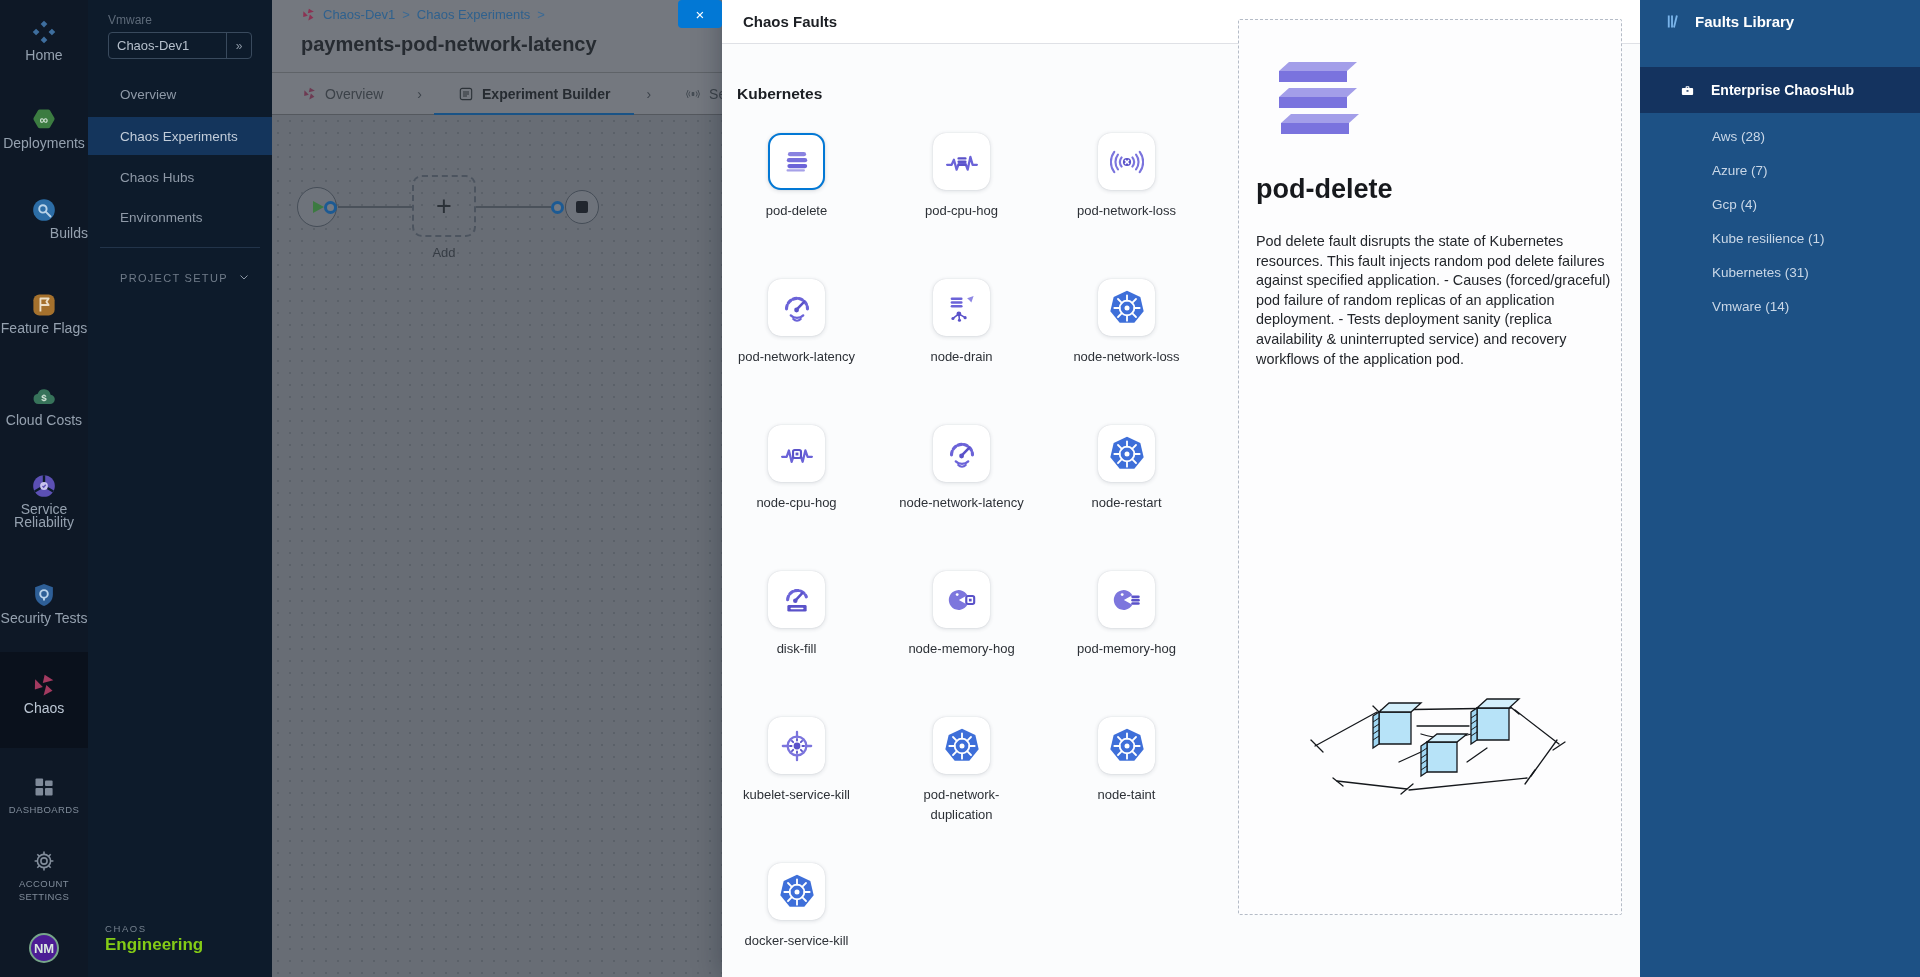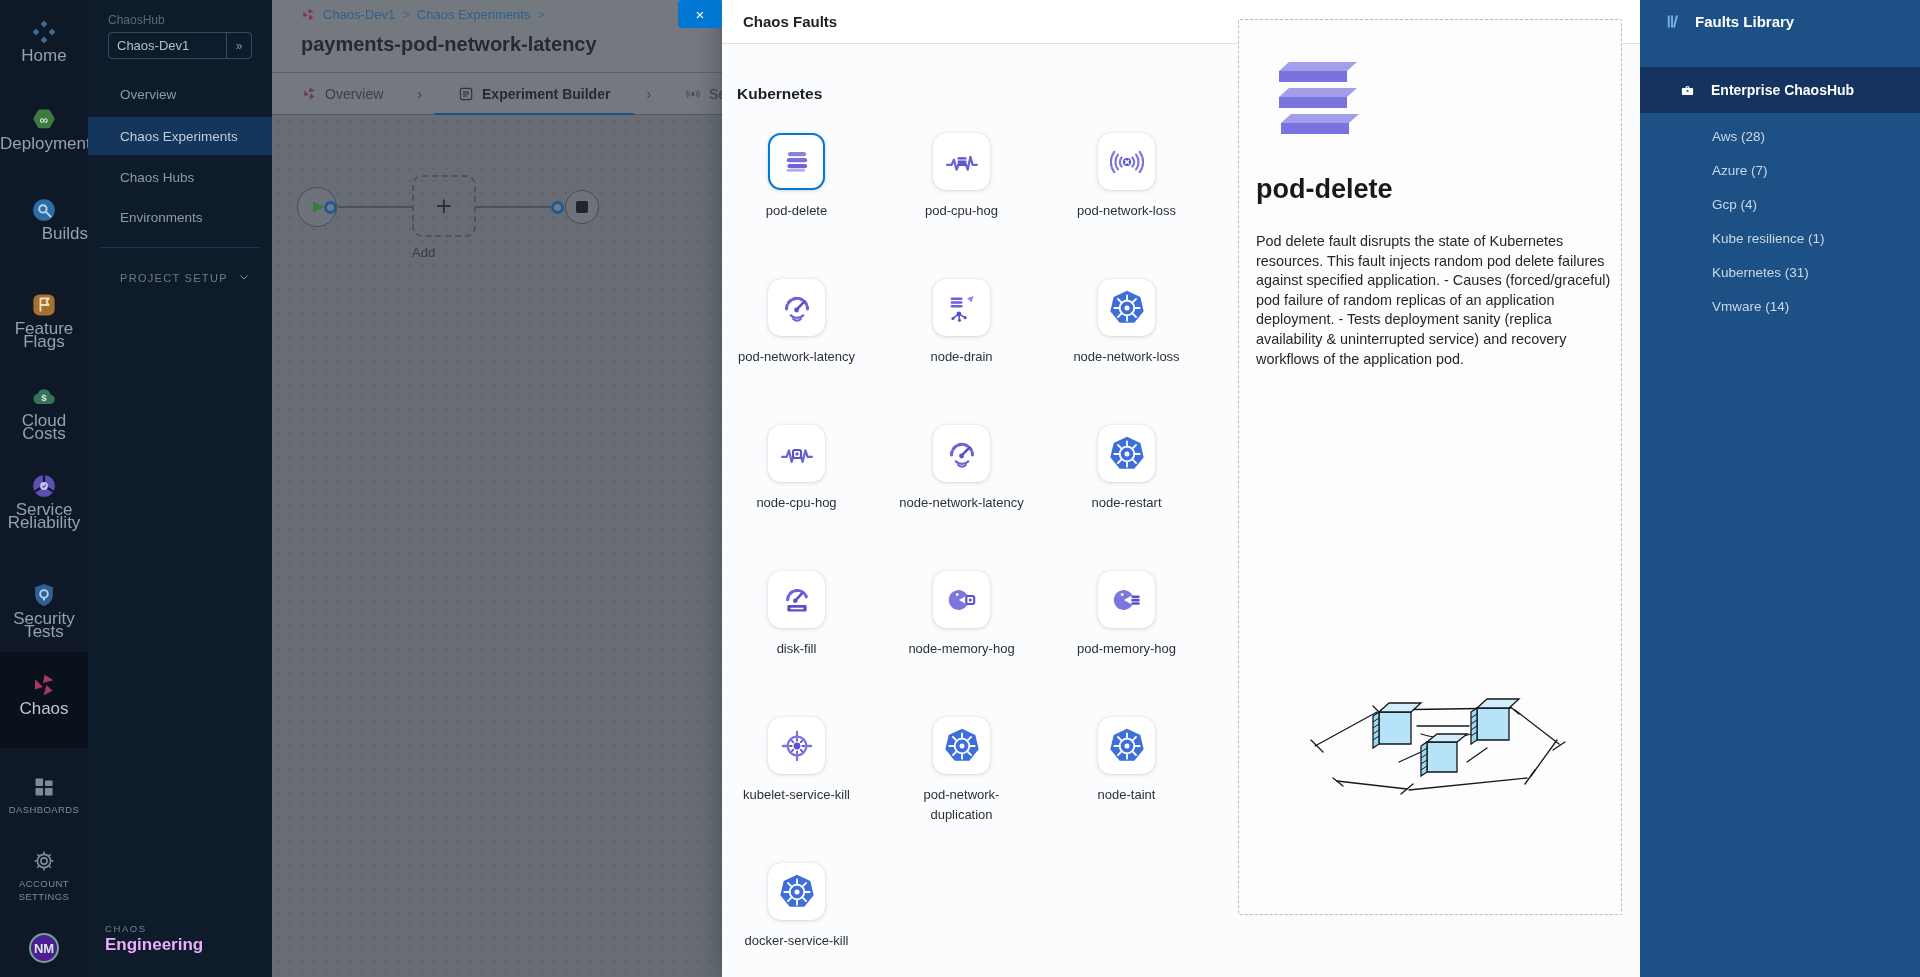--- a/index.html
+++ b/index.html
@@ -5,21 +5,21 @@
   html,body{margin:0;padding:0;}
   body{width:1920px;height:977px;overflow:hidden;position:relative;background:#74787f;
        font-family:"Liberation Sans",sans-serif;-webkit-font-smoothing:antialiased;}
 
   
   #rail{position:absolute;left:0;top:0;width:88px;height:977px;background:#0e1826;z-index:2;}
   .rail-active-bg{position:absolute;left:0;top:652px;width:88px;height:96px;background:#0a111c;}
   .rail-item{position:absolute;left:0;width:88px;text-align:center;cursor:pointer;}
   .ricon{display:block;}
   .ricon svg{display:block;margin:0 auto;}
-  .rlabel{margin-top:4px;font-size:17px;line-height:13px;color:#95a1af;}
+  .rlabel{margin-top:4px;font-size:14px;line-height:13px;color:#95a1af;}
   .rlabel.small{font-size:9.5px;letter-spacing:.4px;color:#808c9a;}
   .rail-item.active .rlabel{color:#bcc7d4;}
   #rail-avatar{position:absolute;top:933px;left:29px;width:26px;height:26px;border-radius:50%;
        background:#4c1d95;border:2px solid #77a78a;color:#dcebe1;font-size:13px;font-weight:700;
        display:flex;align-items:center;justify-content:center;cursor:pointer;}
 
   
   #panel{position:absolute;left:88px;top:0;width:184px;height:977px;background:#0d1b2b;z-index:2;}
   .p-label{position:absolute;left:20px;top:13px;font-size:12px;color:#5d6a79;}
   .p-input{position:absolute;left:20px;top:32px;width:144px;height:27px;border:1px solid #394a5d;
@@ -28,21 +28,21 @@
   .p-input .pexp{width:24px;align-self:stretch;border-left:1px solid #394a5d;display:flex;align-items:center;
        justify-content:center;color:#8b97a5;font-size:12px;}
   .p-item{position:absolute;left:0;width:184px;height:38px;display:flex;align-items:center;padding-left:32px;
        box-sizing:border-box;font-size:13.5px;color:#8e99a7;cursor:pointer;}
   .p-item.active{background:#14355c;color:#c2cdda;}
   .p-divider{position:absolute;left:12px;top:247px;width:160px;height:1px;background:#22344a;}
   .p-setup{position:absolute;left:32px;top:271px;width:130px;font-size:11px;letter-spacing:1.3px;color:#6f7b89;
        display:flex;align-items:center;justify-content:space-between;cursor:pointer;}
   .brand{position:absolute;left:17px;top:923px;}
   .brand-small{font-size:9.5px;letter-spacing:1.6px;color:#76828f;}
-  .brand-large{font-size:17px;font-weight:600;color:#f0abfc;margin-top:1px;}
+  .brand-large{font-size:17px;font-weight:600;color:#84cc16;margin-top:1px;}
 
   
   #main{position:absolute;left:272px;top:0;width:450px;height:977px;background:#74787f;overflow:hidden;z-index:1;}
   .crumbs{position:absolute;left:29px;top:7px;display:flex;align-items:center;gap:7px;font-size:13px;}
   .crumb-link{color:#2f618e;cursor:pointer;white-space:nowrap;}
   .crumb-sep{color:#3a6a96;}
   .crumbs .clogo{color:#8c3152;display:flex;}
   .m-title{position:absolute;left:29px;top:33px;font-size:20px;font-weight:700;color:#262b31;white-space:nowrap;}
   .m-divider{position:absolute;left:0;top:72px;width:450px;height:1px;background:#5f6368;}
   #tabbar{position:absolute;left:0;top:73px;width:460px;height:42px;border-bottom:1px solid #54585e;
@@ -60,21 +60,21 @@
   #canvas{position:absolute;left:0;top:115px;width:450px;height:862px;background:#686d75;
        background-image:radial-gradient(circle,#5b6169 1px,transparent 1.3px);background-size:12px 12px;}
   .node-start{position:absolute;left:25px;top:72px;width:40px;height:40px;border-radius:50%;
        border:1px solid #454d57;background:#6e737b;display:flex;align-items:center;justify-content:center;cursor:pointer;box-sizing:border-box;}
   .play-tri{width:0;height:0;border-left:11px solid #3c7a41;border-top:6.5px solid transparent;border-bottom:6.5px solid transparent;margin-left:3px;}
   .conn-ring{position:absolute;width:13px;height:13px;border-radius:50%;border:3px solid #1c5a93;background:#757a82;box-sizing:border-box;cursor:pointer;}
   .edge{position:absolute;height:2px;background:#4a515a;top:91px;}
   .add-box{position:absolute;left:140px;top:60px;width:64px;height:62px;border:2px dashed #4c545f;border-radius:10px;
        display:flex;align-items:center;justify-content:center;cursor:pointer;box-sizing:border-box;}
   .add-plus{font-size:27px;font-weight:300;color:#2b3138;line-height:1;}
-  .add-label{position:absolute;left:140px;top:130px;width:64px;font-size:13px;color:#363c44;}
+  .add-label{position:absolute;left:140px;top:130px;width:64px;text-align:center;font-size:13px;color:#363c44;}
   .node-end{position:absolute;left:293px;top:75px;width:34px;height:34px;border-radius:50%;
        border:1px solid #454d57;background:#6e737b;display:flex;align-items:center;justify-content:center;cursor:pointer;box-sizing:border-box;}
   .stop-sq{width:12px;height:12px;background:#21262e;border-radius:2px;}
 
   
   #closeX{position:absolute;left:678px;top:0;width:44px;height:28px;background:#0278d5;border-radius:4px;
        color:#fff;display:flex;align-items:center;justify-content:center;font-size:15px;cursor:pointer;z-index:4;}
   #modal{position:absolute;left:722px;top:0;width:918px;height:977px;background:#fbfcfd;z-index:3;
        box-shadow:0 0 26px rgba(10,20,35,.35);}
   .modal-header{height:43px;background:#fff;border-bottom:1px solid #dfe1e6;display:flex;align-items:center;
@@ -216,21 +216,21 @@
             <circle cx="12" cy="12" r="6.6"></circle>
             <path d="M12 5.4V2.6M12 21.4v-2.8M18.6 12h2.8M2.6 12h2.8M16.7 7.3l2-2M5.3 18.7l2-2M16.7 16.7l2 2M5.3 5.3l2 2"></path>
           </g>
         </svg>
       </span>
       <div class="rlabel small">ACCOUNT SETTINGS</div>
     </div>
   </div>
 
 <div id="panel">
-  <div class="p-label">ChaosHub</div>
+  <div class="p-label">Vmware</div>
   <div class="p-input">
     <span class="pname">Chaos-Dev1</span>
     <span class="pexp">»</span>
   </div>
   <div id="pmenu">
       <div class="p-item" style="top: 75px;">Overview</div>
       <div class="p-item active" style="top: 117px;">Chaos Experiments</div>
       <div class="p-item" style="top: 158px;">Chaos Hubs</div>
       <div class="p-item" style="top: 198px;">Environments</div>
     </div>

